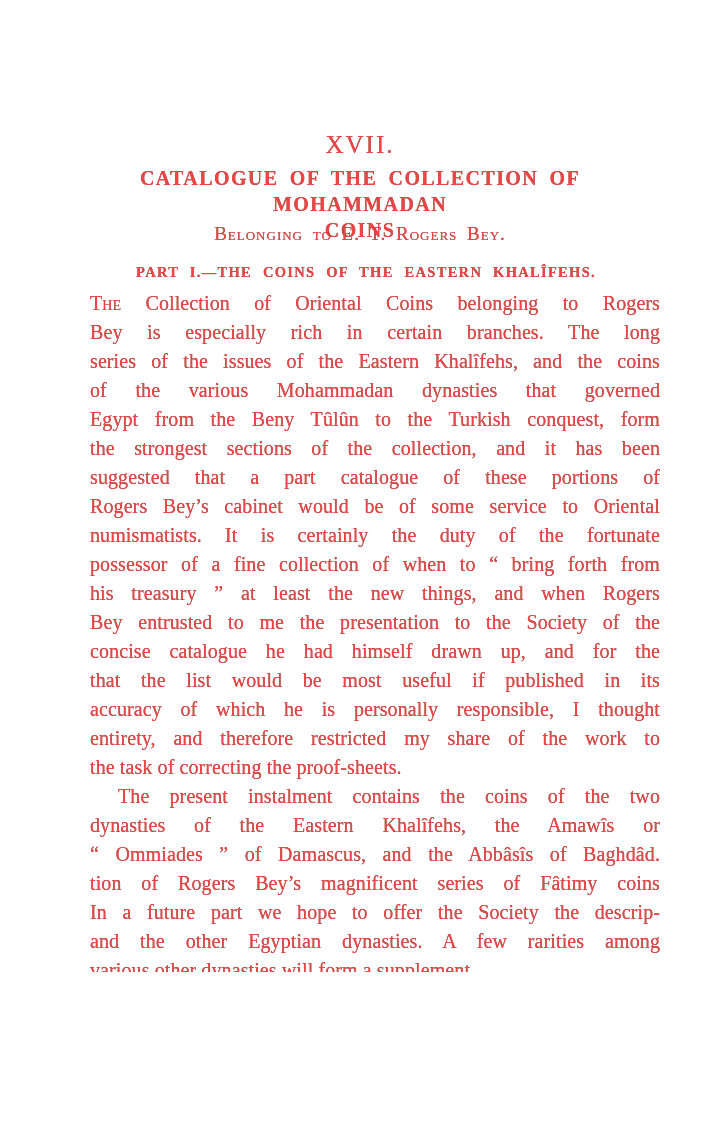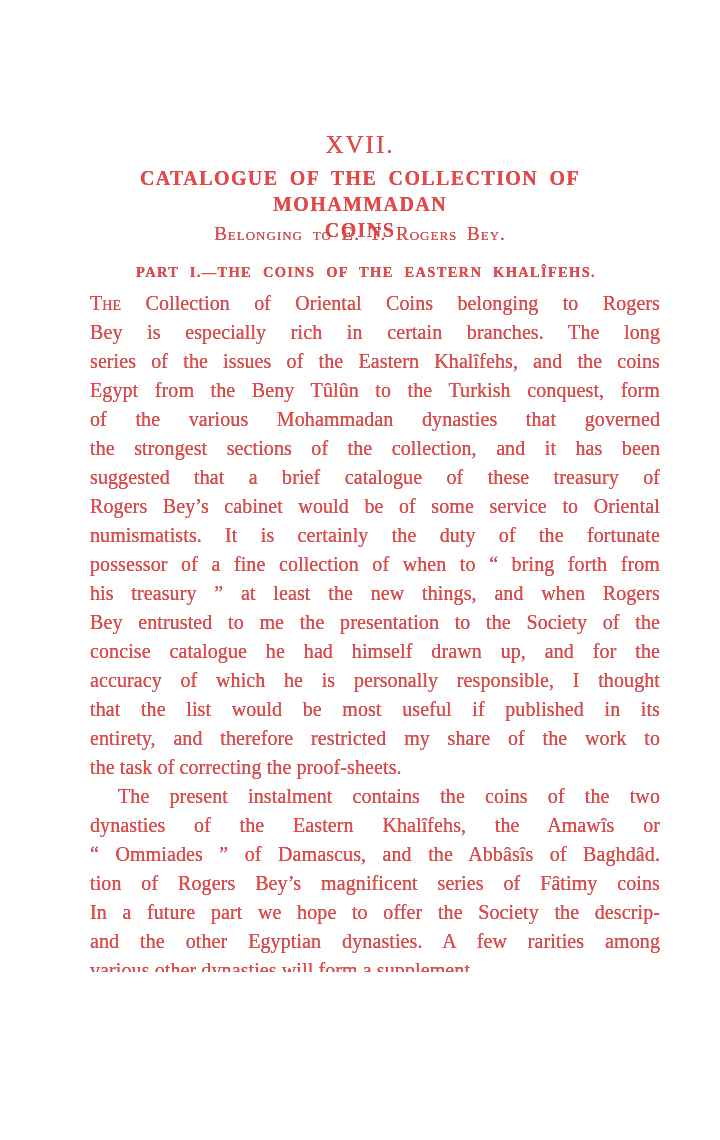--- a/index.html
+++ b/index.html
@@ -105,32 +105,32 @@
   <div class="body-block">
 
     <div class="para-1">
       <div class="line">
         <span class="lead-smallcaps">The</span>
         <span>Collection of Oriental Coins belonging to Rogers</span>
       </div>
       <div>
           <div class="line">Bey is especially rich in certain branches.  The long</div>
           <div class="line">series of the issues of the Eastern Khalîfehs, and the coins</div>
+          <div class="line">of the various Mohammadan dynasties that governed</div>
           <div class="line">Egypt from the Beny Tûlûn to the Turkish conquest, form</div>
-          <div class="line">of the various Mohammadan dynasties that governed</div>
           <div class="line">the strongest sections of the collection, and it has been</div>
-          <div class="line">suggested that a brief catalogue of these treasury of</div>
+          <div class="line">suggested that a part catalogue of these portions of</div>
           <div class="line">Rogers Bey’s cabinet would be of some service to Oriental</div>
           <div class="line">numismatists.  It is certainly the duty of the fortunate</div>
           <div class="line">possessor of a fine collection of when to “ bring forth from</div>
           <div class="line">his treasury ” at least the new things, and when Rogers</div>
           <div class="line">Bey entrusted to me the presentation to the Society of the</div>
           <div class="line">concise catalogue he had himself drawn up, and for the</div>
+          <div class="line">that the list would be most useful if published in its</div>
           <div class="line">accuracy of which he is personally responsible, I thought</div>
-          <div class="line">that the list would be most useful if published in its</div>
           <div class="line">entirety, and therefore restricted my share of the work to</div>
           <div class="line line-last">the task of correcting the proof-sheets.</div>
         </div>
     </div>
 
     <div class="para-2">
         <div class="line">The present instalment contains the coins of the two</div>
         <div class="line">dynasties of the Eastern Khalîfehs, the Amawîs or</div>
         <div class="line">“ Ommiades ” of Damascus, and the Abbâsîs of Baghdâd.</div>
         <div class="line">tion of Rogers Bey’s magnificent series of Fâtimy coins</div>

